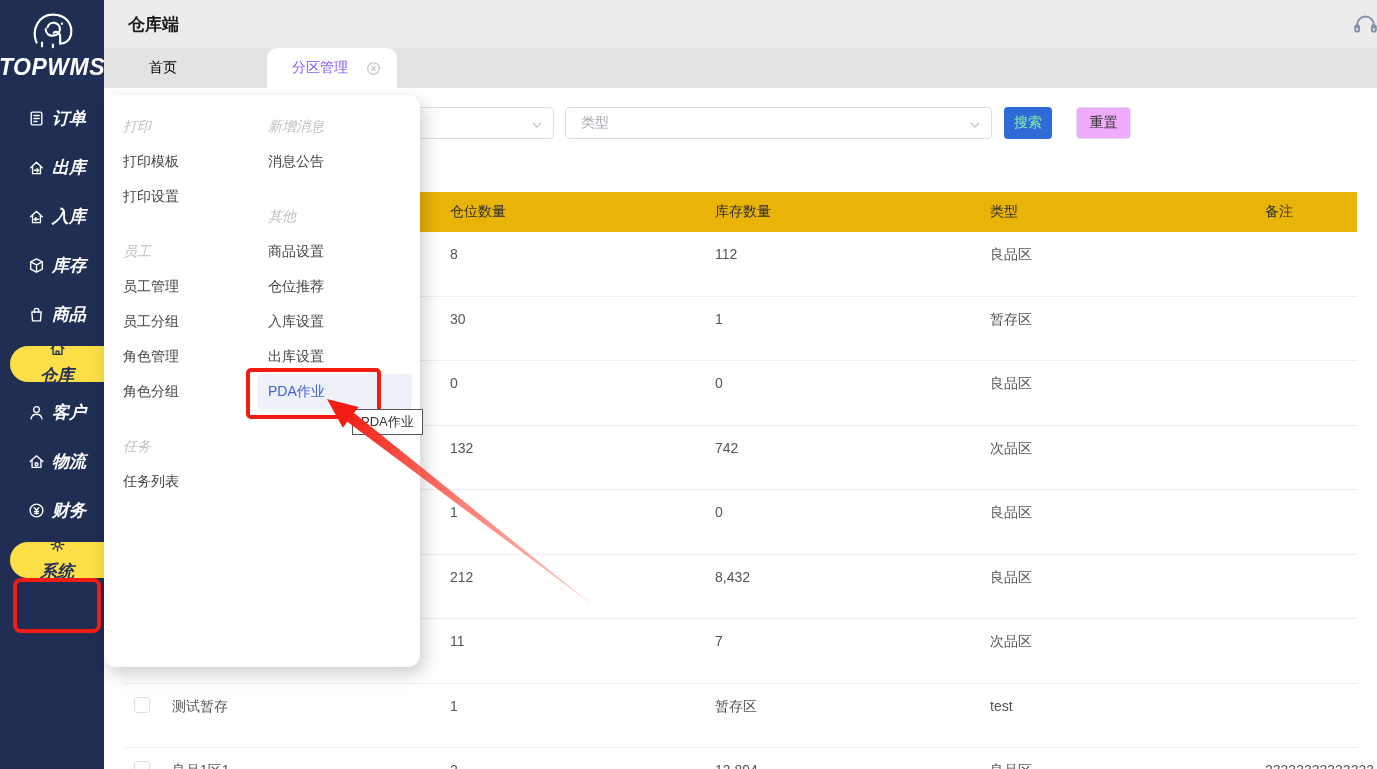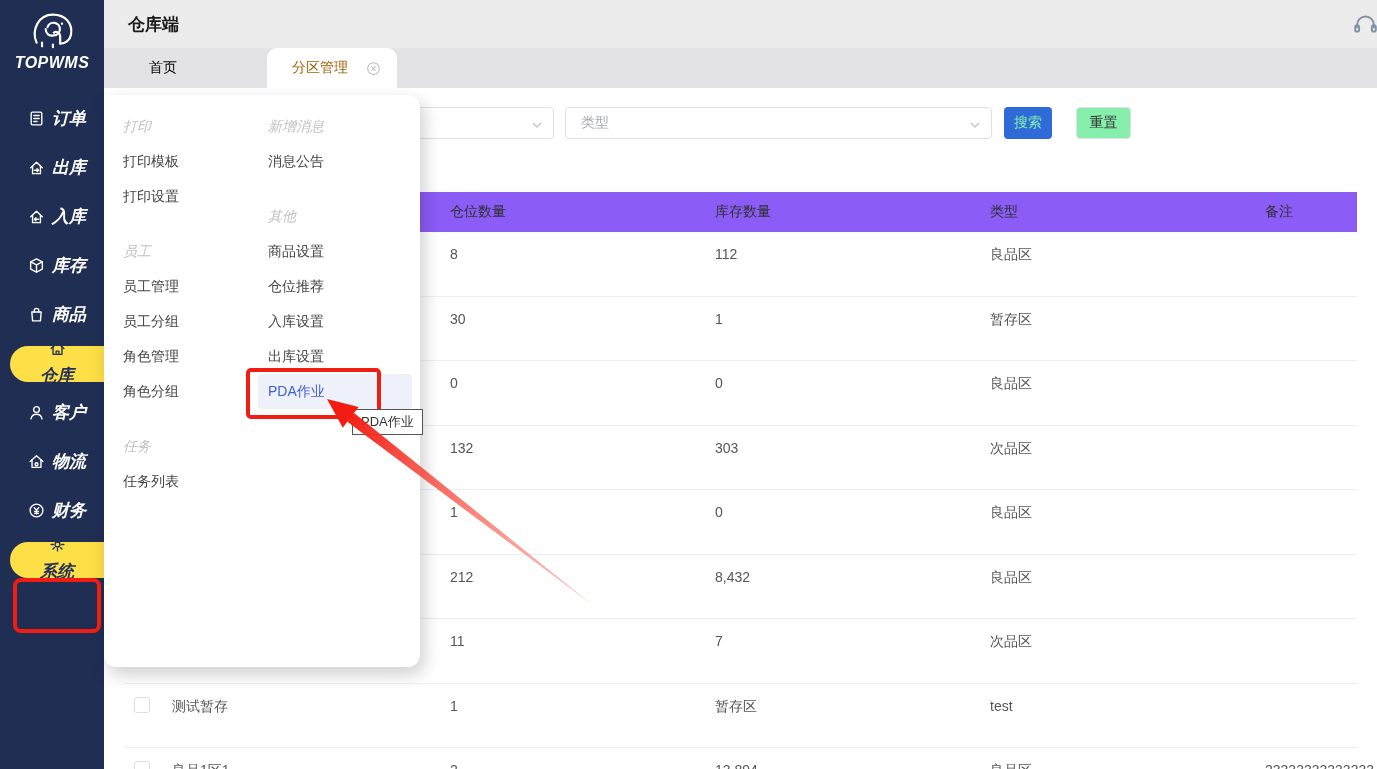--- a/index.html
+++ b/index.html
@@ -3,53 +3,53 @@
 <meta charset="utf-8">
 <style>
   * { margin:0; padding:0; box-sizing:border-box; }
   html,body { width:1377px; height:769px; }
   body { font-family:"Liberation Sans","DejaVu Sans",sans-serif; overflow:hidden; background:#fff; position:relative; }
 
   
   .sidebar { position:absolute; left:0; top:0; width:104px; height:769px; background:#202e54; z-index:10; }
   .logo { height:94px; display:flex; flex-direction:column; align-items:center; padding-top:8px; color:#fff; }
   .logo svg { width:58px; height:44px; }
-  .logo-text { font-size:16px; font-weight:800; font-style:italic; letter-spacing:.5px; margin-top:2px; }
+  .logo-text { font-size:23px; font-weight:800; font-style:italic; letter-spacing:.5px; margin-top:2px; }
   .side-nav { display:flex; flex-direction:column;font-style:italic; }
   .side-item { height:49px; display:flex; align-items:center; }
   .side-pill { flex:1; height:36px; margin-left:10px; display:flex; align-items:center; justify-content:center; gap:7px; color:#fff; font-size:17px; font-weight:700; }
   .side-item.active .side-pill { background:#fde047; color:#22305a; border-radius:18px 0 0 18px;flex-direction:column; }
   .side-pill svg { width:17px; height:17px; flex:none; }
 
   
   .main { position:absolute; left:104px; top:0; right:0; bottom:0; }
   .topbar { height:48px; background:#ececec; display:flex; align-items:center; padding-left:24px; position:relative; }
   .topbar-title { font-size:17px; font-weight:700; color:#1a1a1a; }
   .headset { position:absolute; top:11px; left:1248px; width:27px; height:27px; color:#8291a6; }
   .tabstrip { height:40px; background:#e3e3e6; display:flex; padding-left:20px; }
   .tab { width:143px; display:flex; align-items:center; padding-left:25px; font-size:14px; color:#000000; cursor:pointer; }
-  .tab.active { width:130px; background:#fff; border-radius:10px 10px 0 0; color:#a16207; }
+  .tab.active { width:130px; background:#fff; border-radius:10px 10px 0 0; color:#8b5cf6; }
   .tab .close { margin-left:auto; margin-right:16px; width:15px; height:15px; color:#bfbfbf; display:flex; }
 
   .content { position:absolute; top:88px; left:0; right:0; bottom:0; background:#fff; }
 
   
   .sel { position:absolute; top:19px; height:32px; border:1px solid #dcdfe6; border-radius:4px; background:#fff; display:flex; align-items:center; }
   .sel1 { left:226px; width:224px; }
   .sel2 { left:461px; width:427px; }
   .sel .ph { font-size:14px; color:#a8abb2; padding-left:15px; }
   .sel .chev { margin-left:auto; margin-right:10px; width:12px; height:12px; color:#c0c4cc; }
   .btn { position:absolute; top:19px; height:32px; border-radius:4px; font-size:14px; display:flex; align-items:center; justify-content:center; cursor:pointer; }
   .btn-search { left:900px; width:48px; background:#2e6bd9; color:#86efac; border:none; }
-  .btn-reset { left:972px; width:55px; background:#86efac; color:#333; border:1px solid #dcdfe6; }
+  .btn-reset { left:972px; width:55px; background:#f0abfc; color:#333; border:1px solid #dcdfe6; }
 
   
   .table { position:absolute; left:20px; top:104px; width:1233px; }
   .trow { display:grid; grid-template-columns:36px 280px 265px 275px 275px auto; align-items:start; }
-  .thead { background:#8b5cf6; height:40px; }
+  .thead { background:#eab308; height:40px; }
   .thead .cell { font-size:14px; color:#303133; padding-top:11px; }
   .cell { padding-left:10px; font-size:14px; color:#555; }
   .cell.name { padding-left:12px; }
   .tbody .trow { height:64.5px; border-bottom:1px solid #ebeef5; }
   .tbody .cell { padding-top:14px; }
   .cb-wrap { padding:13px 0 0 10px; }
   .cb { width:16px; height:16px; border:1px solid #dcdfe6; border-radius:3px; background:#fff; display:block; }
 
   
   .menu-panel { position:absolute; left:104px; top:95px; width:316px; height:572px; background:#fff;
@@ -266,21 +266,21 @@
             <div class="cell">0</div>
             <div class="cell">良品区</div>
             <div class="cell"></div>
           </div>
           <div class="trow">
             <div class="cb-wrap">
               <span class="cb"></span>
             </div>
             <div class="cell name"></div>
             <div class="cell">132</div>
-            <div class="cell">303</div>
+            <div class="cell">742</div>
             <div class="cell">次品区</div>
             <div class="cell"></div>
           </div>
           <div class="trow">
             <div class="cb-wrap">
               <span class="cb"></span>
             </div>
             <div class="cell name"></div>
             <div class="cell">1</div>
             <div class="cell">0</div>

